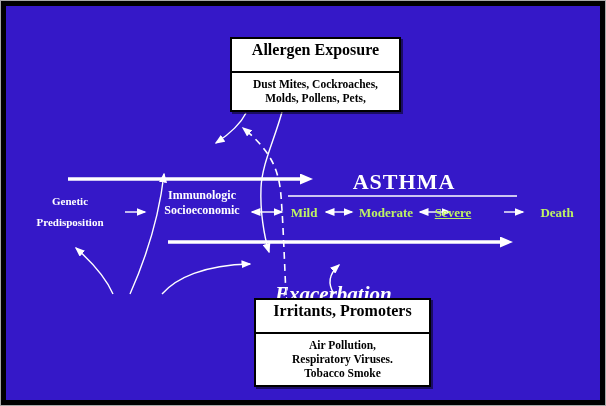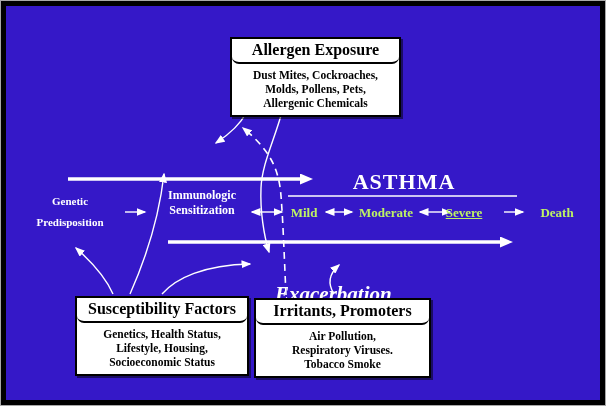--- a/index.html
+++ b/index.html
@@ -23,21 +23,21 @@
   #asthma{left:330px;top:163px;width:136px;text-align:center;font-size:22px;letter-spacing:1px;font-style:normal;}
   #genetic{left:0px;top:185px;width:128px;text-align:center;font-size:11px;line-height:21px;}
   #sensitization{left:150px;top:182px;width:92px;text-align:center;font-size:12px;line-height:15px;}
   .sev{position:absolute;top:199px;transform:translateX(-50%);font-size:13px;font-weight:bold;color:#bef264;white-space:nowrap;}
 
   .box{
     position:absolute;background:#fff;border:2px solid #000;
     box-shadow:2px 2px 0 rgba(0,0,0,0.5);
     color:#000;text-align:center;font-weight:bold;
   }
-  .box-title{font-size:16px;padding:2px 4px 3px;border-bottom:2px solid #000;border-radius:7px;}
+  .box-title{font-size:16px;padding:2px 4px 12px;border-bottom:2px solid #000;}
   .box-body{font-size:11.5px;line-height:14px;padding:4px 18px 5px;}
   .box-body div{white-space:nowrap;}
   #allergen-box{left:224px;top:31px;width:167px;}
   #susceptibility-box{left:69px;top:290px;width:170px;}
   #irritants-box{left:248px;top:292px;width:173px;}
 </style>
 </head>
 <body>
 
 <div class="frame">
@@ -76,45 +76,36 @@
     <div id="exacerbation" class="wlabel phase">Exacerbation</div>
     <div id="asthma" class="wlabel">ASTHMA</div>
 
     <div id="genetic" class="wlabel">
       <div>Genetic</div>
       <div>Predisposition</div>
     </div>
 
     <div id="sensitization" class="wlabel">
       <div>Immunologic</div>
-      <div>Sensitization</div>
+      <div>Socioeconomic</div>
     </div>
 
     <span class="sev" style="left:298px;">Mild</span>
     <span class="sev" style="left:380px;text-align:center;">Moderate</span>
-    <span class="sev" style="left:458px;text-decoration:underline;">Severe</span>
+    <span class="sev" style="left:447px;text-decoration:underline;">Severe</span>
     <span class="sev" style="left:551px;">Death</span>
 
     <div id="allergen-box" class="box">
       <div class="box-title">Allergen Exposure</div>
       <div class="box-body">
         <div>Dust Mites, Cockroaches,</div>
         <div>Molds, Pollens, Pets,</div>
-        <div>Allergenic Chemicals</div>
       </div>
     </div>
 
-    <div id="susceptibility-box" class="box">
-      <div class="box-title">Susceptibility Factors</div>
-      <div class="box-body">
-        <div>Genetics, Health Status,</div>
-        <div>Lifestyle, Housing,</div>
-        <div>Socioeconomic Status</div>
-      </div>
-    </div>
 
     <div id="irritants-box" class="box">
       <div class="box-title">Irritants, Promoters</div>
       <div class="box-body">
         <div>Air Pollution,</div>
         <div>Respiratory Viruses.</div>
         <div>Tobacco Smoke</div>
       </div>
     </div>
 

